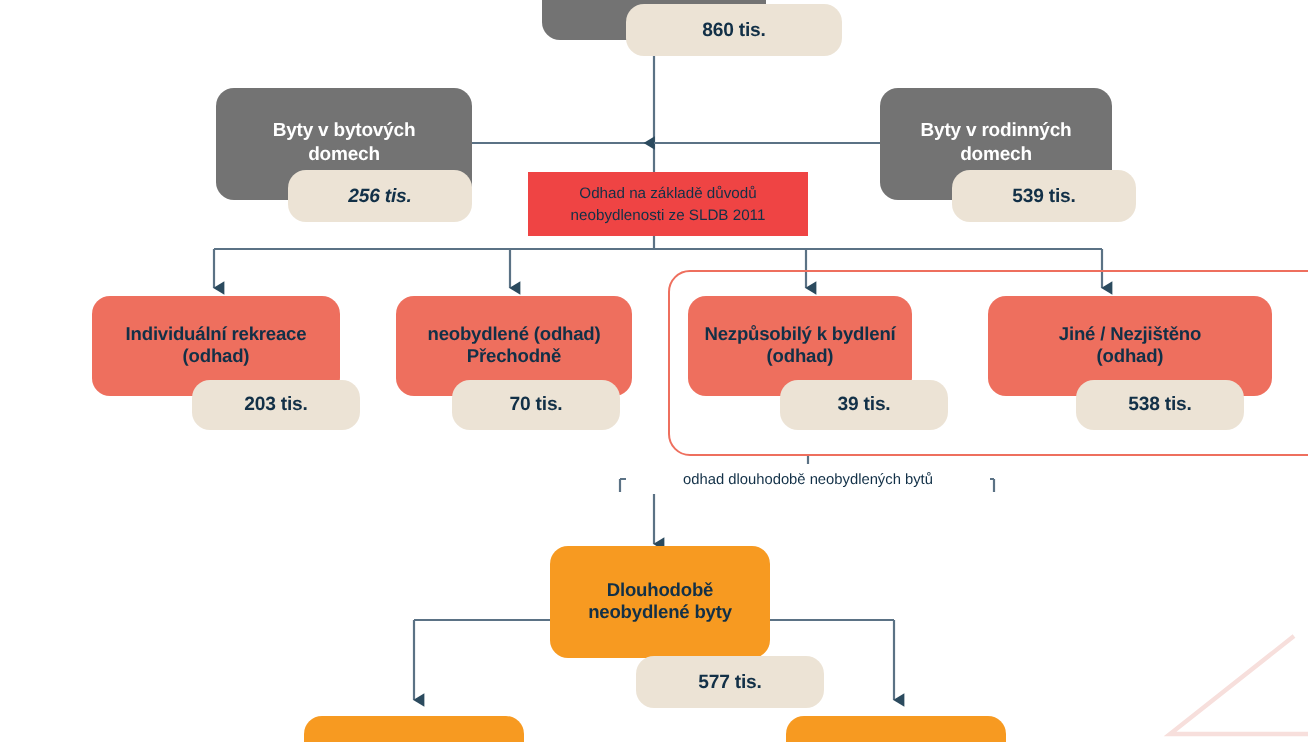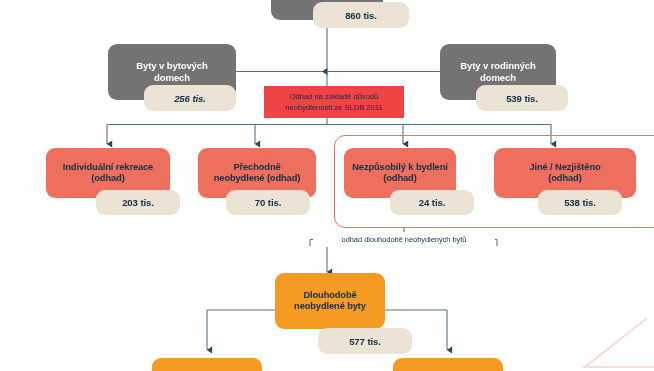--- a/index.html
+++ b/index.html
@@ -154,21 +154,21 @@
     <line x1="207" y1="310" x2="447" y2="310" stroke="#5b7285" stroke-width="1.1"></line>
     <line x1="207" y1="310" x2="207" y2="350" stroke="#5b7285" stroke-width="1.1" marker-end="url(#arrowDown)"></line>
     <line x1="447" y1="310" x2="447" y2="350" stroke="#5b7285" stroke-width="1.1" marker-end="url(#arrowDown)"></line>
   </svg>
 
   <div class="group-outline" style="left:334px; top:135px; width:330px; height:93px;"></div>
 
   <div class="node node-dark" style="left:271px; top:-22px; width:112px; height:42px;">
     <span class="txt"></span>
   </div>
-  <div class="pill" style="left:313px; top:2px; width:96px; height:26px;text-align:center;">
+  <div class="pill" style="left:313px; top:2px; width:108px; height:26px;text-align:center;">
     <span>860 tis.</span>
   </div>
 
   <div class="node node-dark" style="left:108px; top:44px; width:128px; height:56px;">
     <span class="txt">
       <span>Byty v bytových</span>
       <span>domech</span>
     </span>
   </div>
   <div class="pill" style="left:144px; top:85px; width:92px; height:26px;font-style:italic;">
@@ -195,36 +195,36 @@
       <span>Individuální rekreace</span>
       <span>(odhad)</span>
     </span>
   </div>
   <div class="pill" style="left:96px; top:190px; width:84px; height:25px;">
     <span>203 tis.</span>
   </div>
 
   <div class="node node-red" style="left:198px; top:148px; width:118px; height:50px;">
     <span class="txt">
+      <span>neobydlené (odhad)</span>
       <span>Přechodně</span>
-      <span>neobydlené (odhad)</span>
     </span>
   </div>
   <div class="pill" style="left:226px; top:190px; width:84px; height:25px;">
     <span>70 tis.</span>
   </div>
 
   <div class="node node-red" style="left:344px; top:148px; width:112px; height:50px;">
     <span class="txt">
       <span>Nezpůsobilý k bydlení</span>
       <span>(odhad)</span>
     </span>
   </div>
   <div class="pill" style="left:390px; top:190px; width:84px; height:25px;">
-    <span>24 tis.</span>
+    <span>39 tis.</span>
   </div>
 
   <div class="node node-red" style="left:494px; top:148px; width:142px; height:50px;">
     <span class="txt">
       <span>Jiné / Nezjištěno</span>
       <span>(odhad)</span>
     </span>
   </div>
   <div class="pill" style="left:538px; top:190px; width:84px; height:25px;">
     <span>538 tis.</span>

